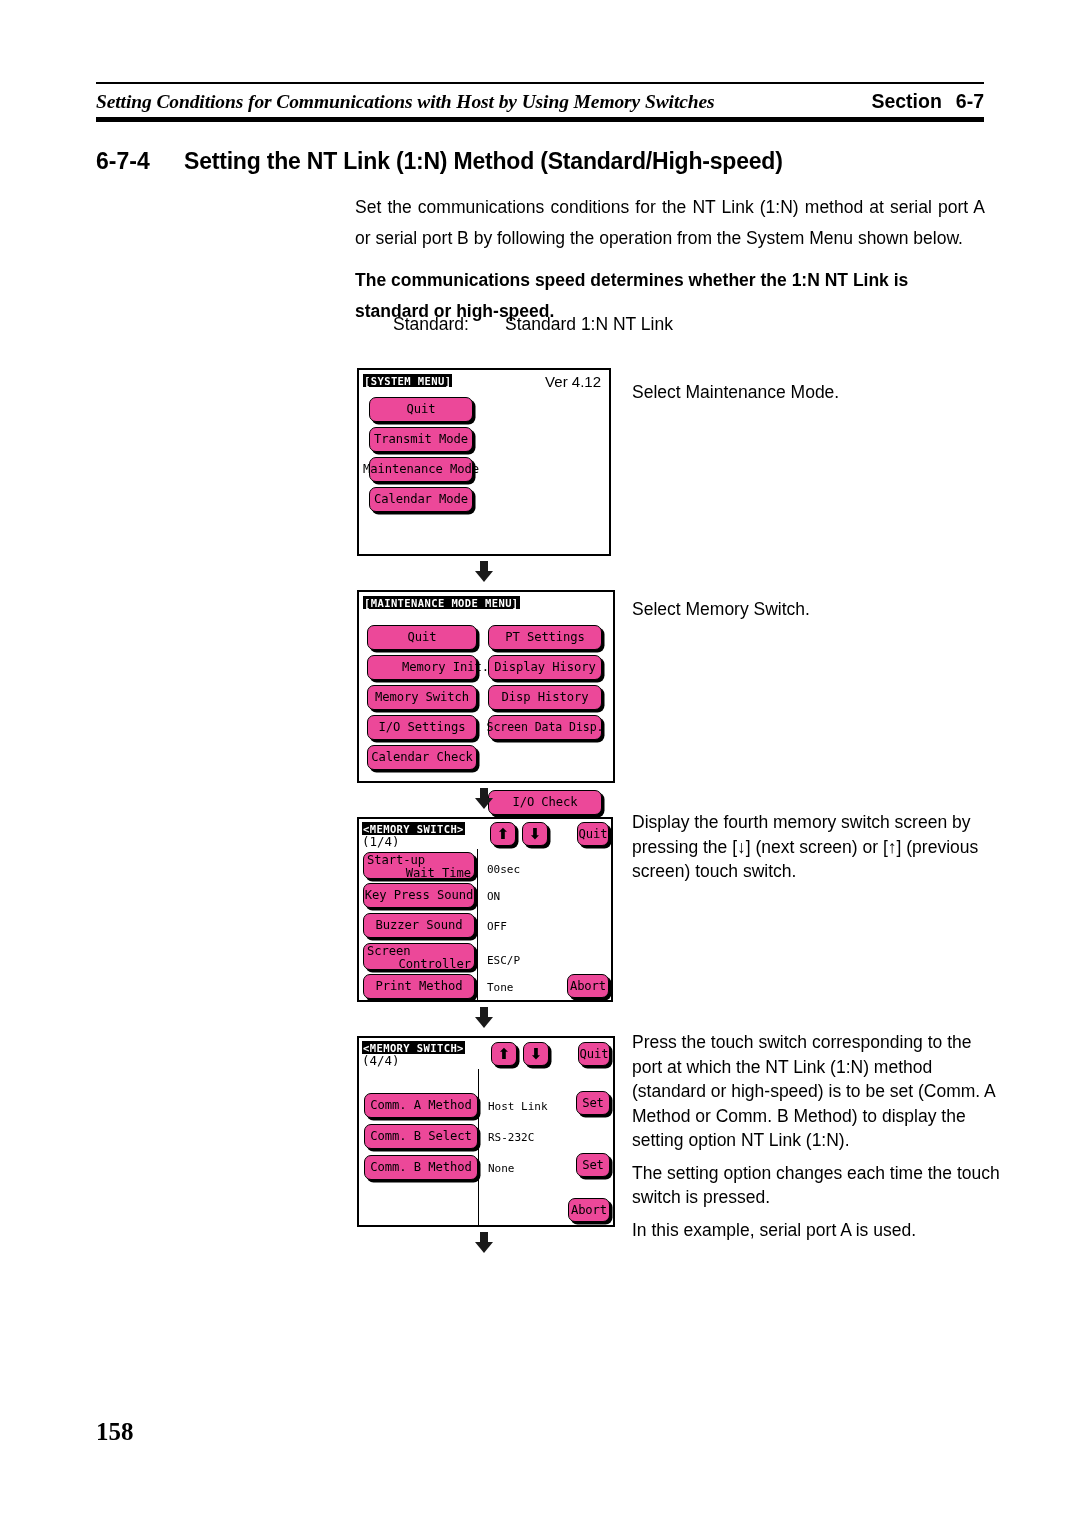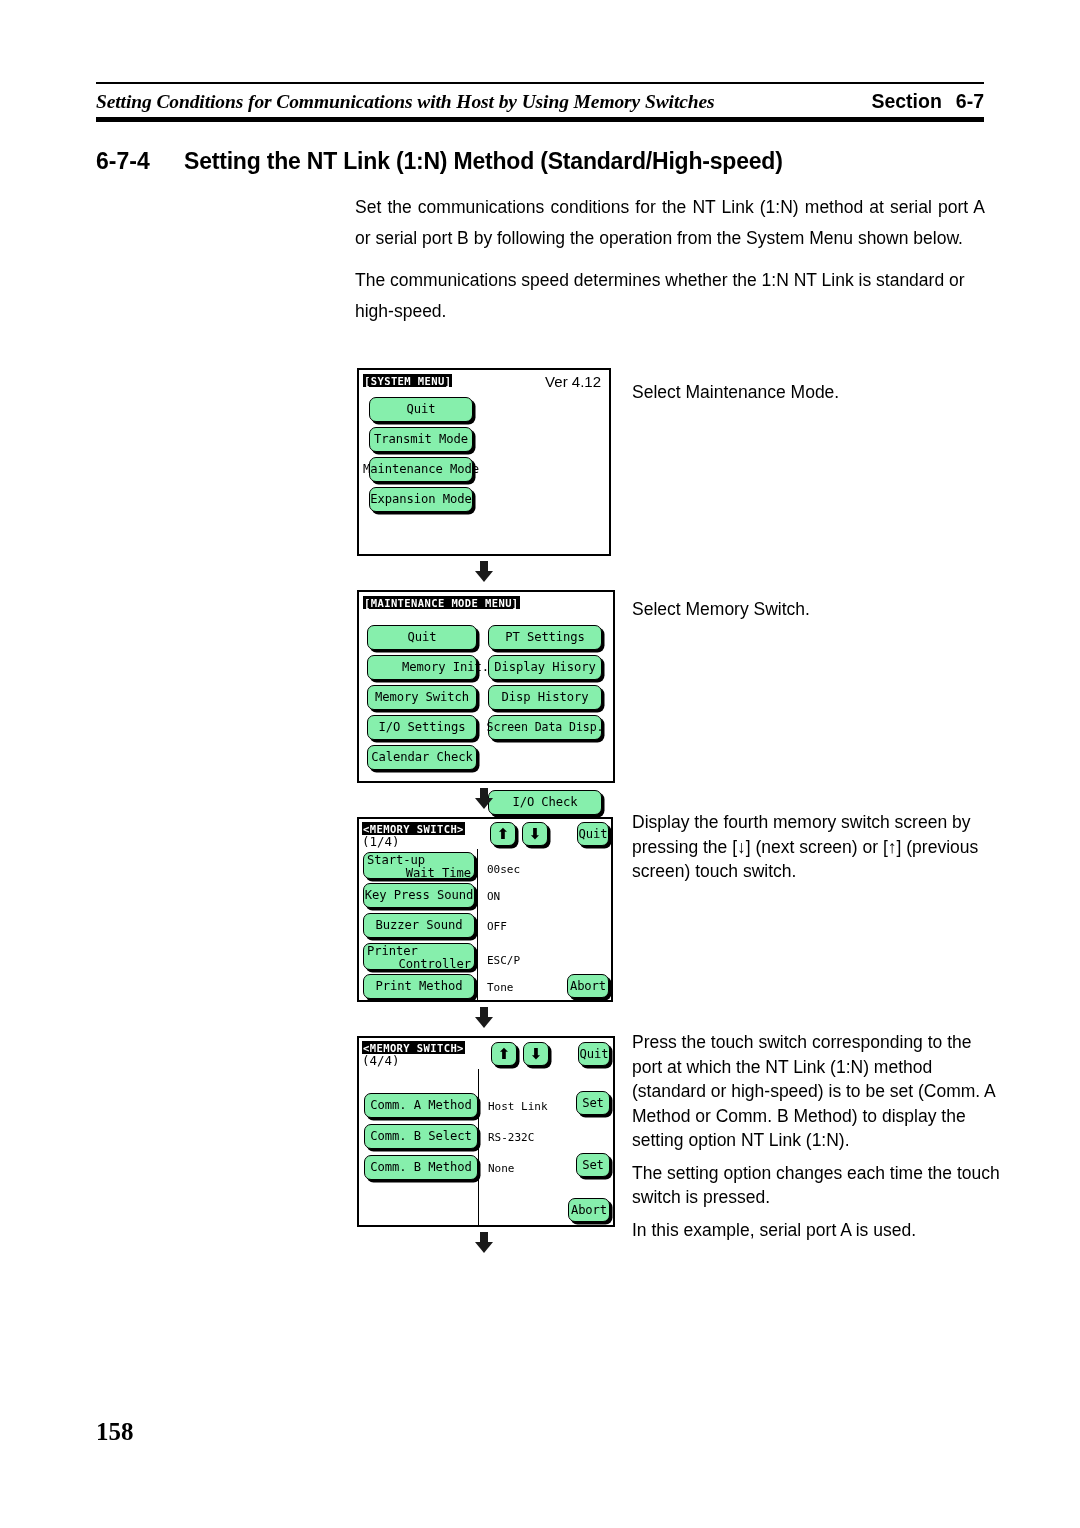--- a/index.html
+++ b/index.html
@@ -82,21 +82,21 @@
     left: 355px;
     width: 630px;
     font-size: 17.5px;
     line-height: 31px;
   }
   .para-justify {
     text-align: justify;
     text-justify: inter-word;
   }
   #para-1 { top: 192px; }
-  #para-2 { top: 265px; }
+  #para-2 { top: 265px; font-weight: bold; }
 
   #speed-list {
     position: absolute;
     left: 393px;
     top: 312px;
     font-size: 17.5px;
     line-height: 24px;
   }
   #speed-list .row { display: flex; }
   #speed-list .lbl { width: 112px; flex: 0 0 112px; }
@@ -177,21 +177,21 @@
     font-size: 15px;
     white-space: nowrap;
   }
 
   
   .pt-btn {
     position: absolute;
     box-sizing: border-box;
     border: 1.6px solid #000;
     border-radius: 7px;
-    background: #86efac;
+    background: #ec4899;
     box-shadow: 2.5px 2.5px 0 0 #000;
     font-family: "DejaVu Sans Mono", monospace;
     font-size: 12.2px;
     display: flex;
     align-items: center;
     justify-content: center;
     line-height: 13px;
     white-space: nowrap;
     letter-spacing: -0.1px;
   }
@@ -263,32 +263,36 @@
 
 <div id="section-heading">
   <div class="num">6-7-4</div>
   <div class="title">Setting the NT Link (1:N) Method (Standard/High-speed)</div>
 </div>
 
 <div class="body-col para-justify" id="para-1">Set the communications conditions for the NT Link (1:N) method at serial port A or serial port B by following the operation from the System Menu shown below.</div>
 <div class="body-col" id="para-2">The communications speed determines whether the 1:N NT Link is standard or high-speed.</div>
 
 <div id="speed-list">
+  <div class="row">
+    <span class="lbl">Standard:</span>
+    <span>Standard 1:N NT Link</span>
+  </div>
 </div>
 
 <div id="flow">
 
   <div class="pt-screen w-sys">
     <div class="pt-title" style="left:4px; top:4px;">[SYSTEM MENU]</div>
     <div class="pt-ver" style="right:8px; top:3px;">Ver 4.12</div>
 
     <div class="pt-btn" style="left:10px; top:27px; width:104px; height:25px;">Quit</div>
     <div class="pt-btn" style="left:10px; top:57px; width:104px; height:25px;">Transmit Mode</div>
     <div class="pt-btn" style="left:10px; top:87px; width:104px; height:25px;">Maintenance Mode</div>
-    <div class="pt-btn" style="left:10px; top:117px; width:104px; height:25px;">Expansion Mode</div>
+    <div class="pt-btn" style="left:10px; top:117px; width:104px; height:25px;">Calendar Mode</div>
   </div>
 
   <div class="arrow-wrap">
     <div class="arrow-down">
         <span class="stem"></span>
         <span class="head"></span>
       </div>
   </div>
 
   <div class="pt-screen w-maint">
@@ -330,21 +334,21 @@
     </div>
     <div class="pt-val" style="left:128px; top:44px;">00sec</div>
 
     <div class="pt-btn" style="left:4px; top:64px; width:112px; height:25px;">Key Press Sound</div>
     <div class="pt-val" style="left:128px; top:71px;">ON</div>
 
     <div class="pt-btn" style="left:4px; top:94px; width:112px; height:25px;">Buzzer Sound</div>
     <div class="pt-val" style="left:128px; top:101px;">OFF</div>
 
     <div class="pt-btn two-line" style="left:4px; top:124px; width:112px; height:27px;">
-      <span>Printer</span>
+      <span>Screen</span>
       <span class="l2">Controller</span>
     </div>
     <div class="pt-val" style="left:128px; top:135px;">ESC/P</div>
 
     <div class="pt-btn" style="left:4px; top:155px; width:112px; height:25px;">Print Method</div>
     <div class="pt-val" style="left:128px; top:162px;">Tone</div>
 
     <div class="pt-btn" style="left:208px; top:155px; width:42px; height:24px;">Abort</div>
   </div>
 

